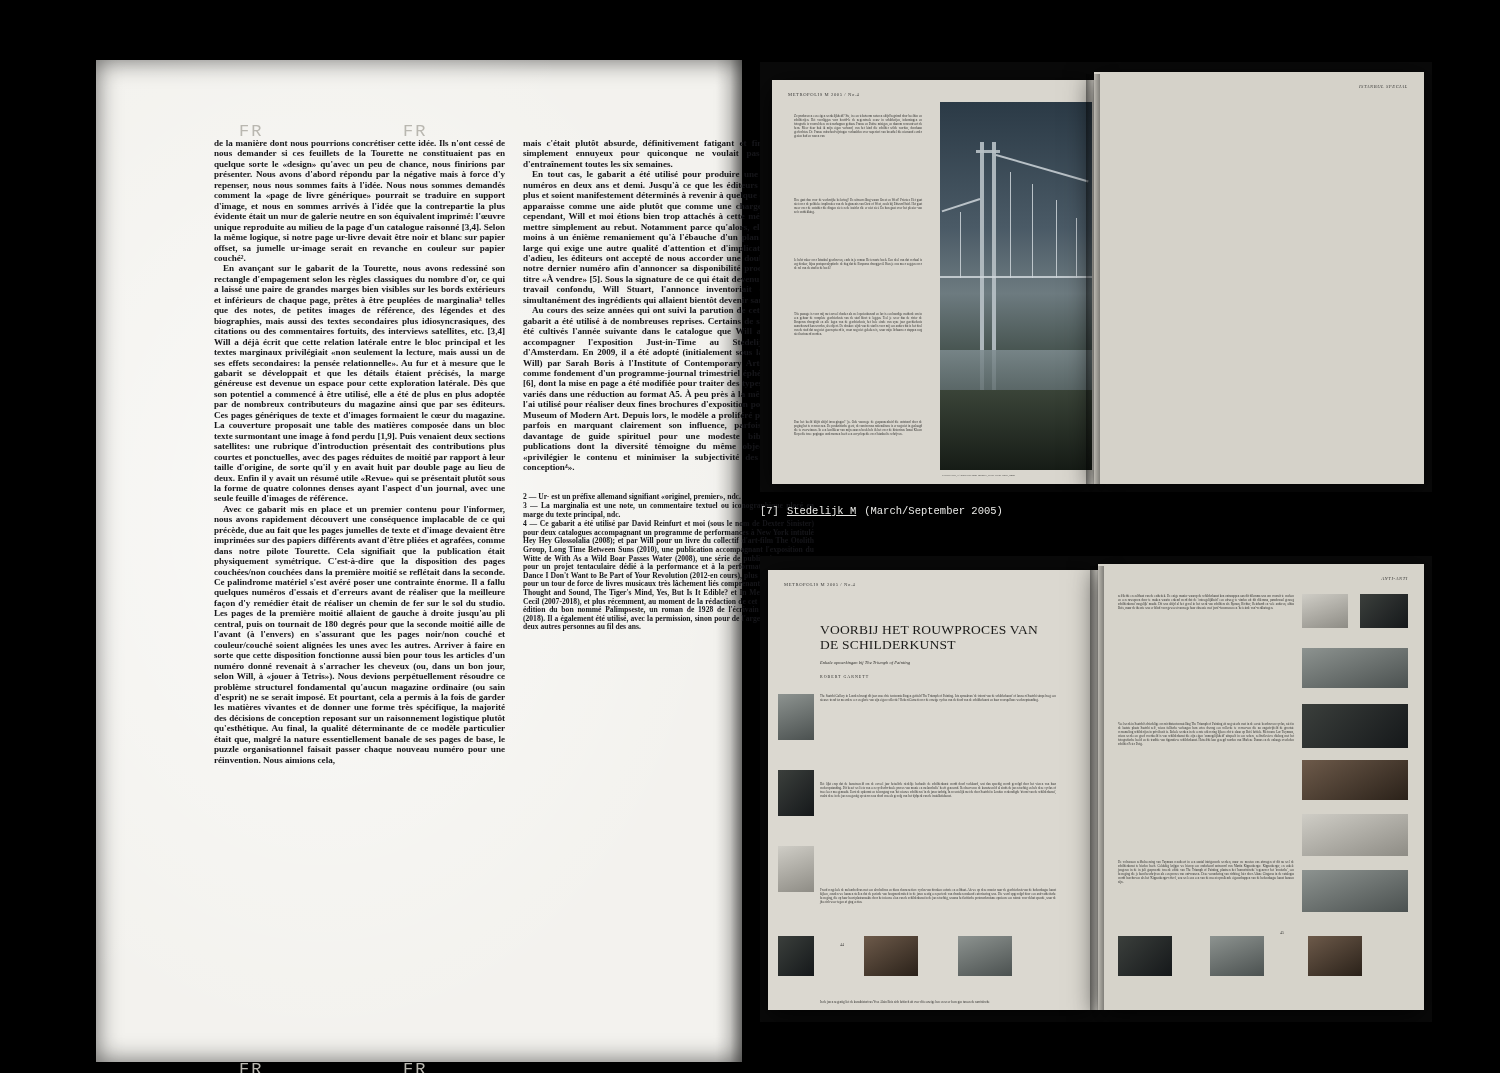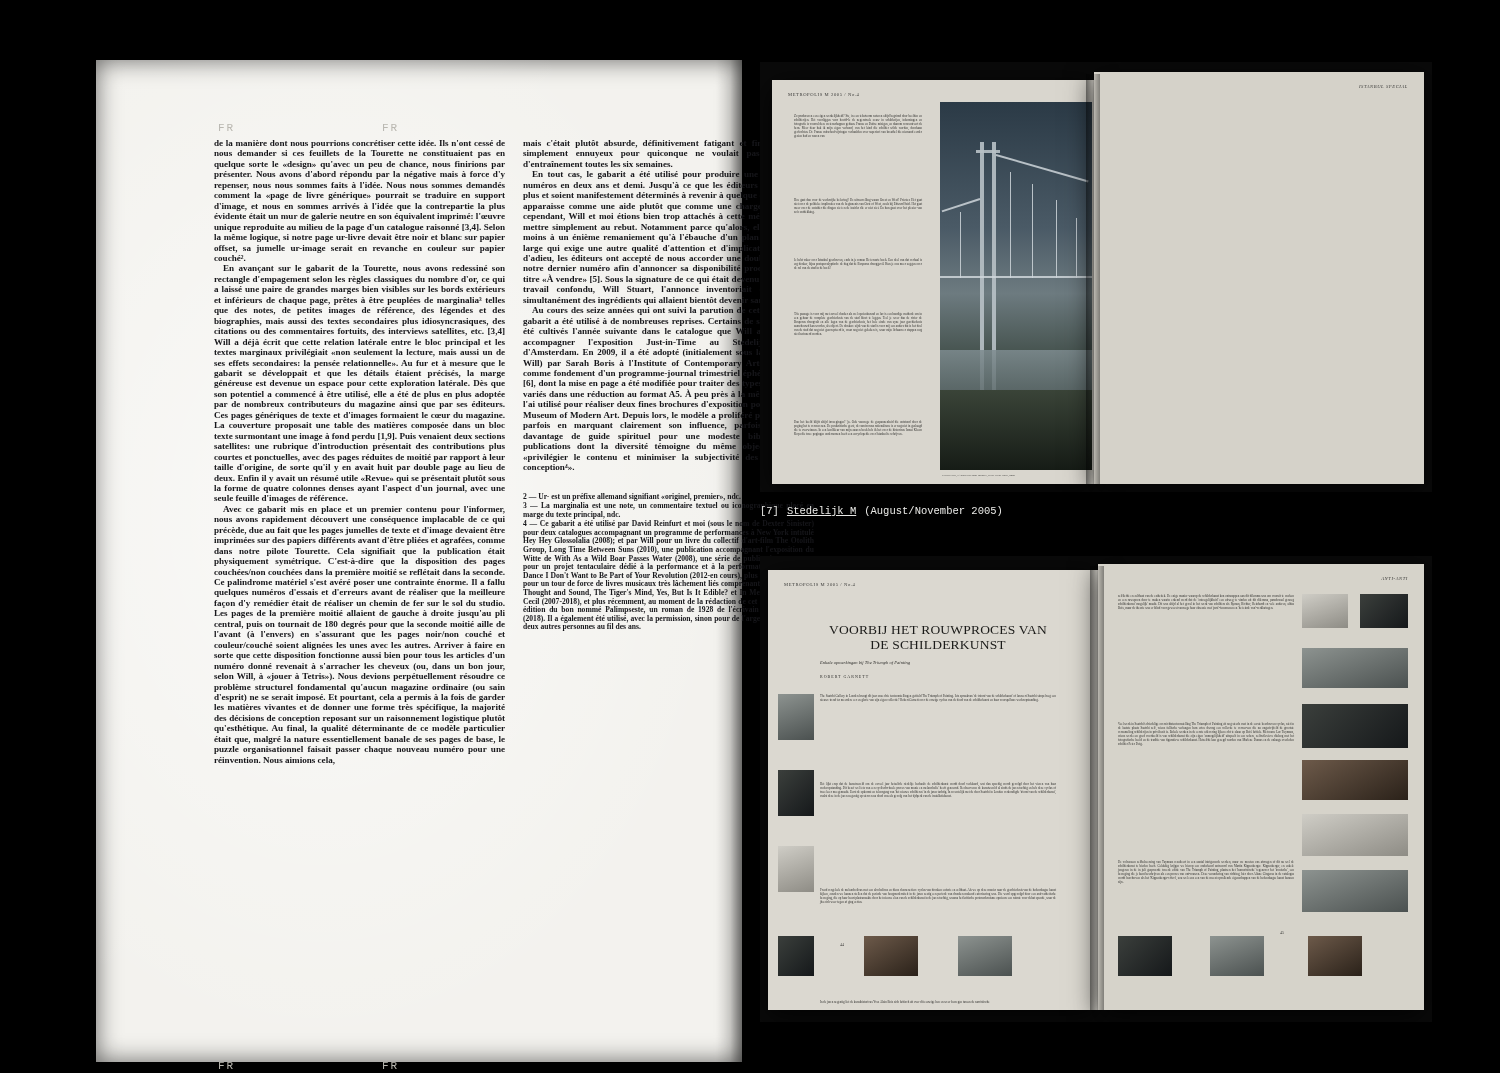--- a/index.html
+++ b/index.html
@@ -18,21 +18,21 @@
     pointer-events:none;
   }
   .left-sheet::before{ 
     content:"";position:absolute;left:0;top:0;width:100%;height:100%;
     background:radial-gradient(ellipse at 35% 45%,rgba(255,255,255,.55) 0%,rgba(232,230,224,0) 70%);
     pointer-events:none;
   }
 
   .folio{
     position:absolute;font-family:"Liberation Mono",monospace;
-    font-size:11px;letter-spacing:2px;color:#b9b7b0;
+    font-size:17px;letter-spacing:2px;color:#b9b7b0;margin-left:21px;
   }
   .folio.tl{left:122px;top:62px;}
   .folio.tm{left:286px;top:62px;}
   .folio.bl{left:122px;top:1000px;}
   .folio.bm{left:286px;top:1000px;}
 
   .cols{position:absolute;left:118px;top:78px;width:600px;height:915px;display:flex;gap:18px;}
   .col{width:291px;font-weight:bold;}
   .col p{
     margin:0;text-align:justify;color:#16161a;
@@ -102,21 +102,21 @@
     font-size:11px;letter-spacing:2px;color:#3f3f3f;
   }
   .tag.t1{left:900px;top:64px;}
   .tag.t2{left:1216px;top:64px;}
   .tag.b1{left:900px;top:1000px;}
   .tag.b2{left:1216px;top:1000px;}
 
   
   .bigtitle{
     position:absolute;left:52px;top:52px;width:236px;
-    font-size:13.5px;line-height:15px;color:#1b1b19;letter-spacing:.2px;text-align:center;
+    font-size:13.5px;line-height:15px;color:#1b1b19;letter-spacing:.2px;
   }
   .subtitle{position:absolute;left:52px;top:90px;width:236px;font-size:4.6px;color:#2c2c2a;font-style:italic;}
   .byline{position:absolute;left:52px;top:104px;width:236px;font-size:4px;letter-spacing:1px;color:#2c2c2a;}
 
   .thumb{position:absolute;background:#9aa0a0;overflow:hidden;}
   .th-dark{background:linear-gradient(135deg,#3b3f3c,#15181a);}
   .th-mid{background:linear-gradient(160deg,#8d9390,#4b5150);}
   .th-light{background:linear-gradient(160deg,#cfcdc6,#8e8c85);}
   .th-warm{background:linear-gradient(150deg,#6d5a4a,#2a2119);}
 
@@ -207,21 +207,21 @@
           <span class="r">ISTANBUL SPECIAL</span>
         </div>
       </div>
       <div class="A-gutter"></div>
     </div>
   </div>
 
   <div class="caption-bar">
     <span class="q">[7]</span>
     <span class="title">Stedelijk M</span>
-    <span>(August/November 2005)</span>
+    <span>(March/September 2005)</span>
   </div>
 
   <div class="photo spreadB">
     <div class="sheetwrap">
 
       <div class="mag B-left">
         <div class="mag-head">
           <span>METROPOLIS M 2005 / No.4</span>
         </div>
 

